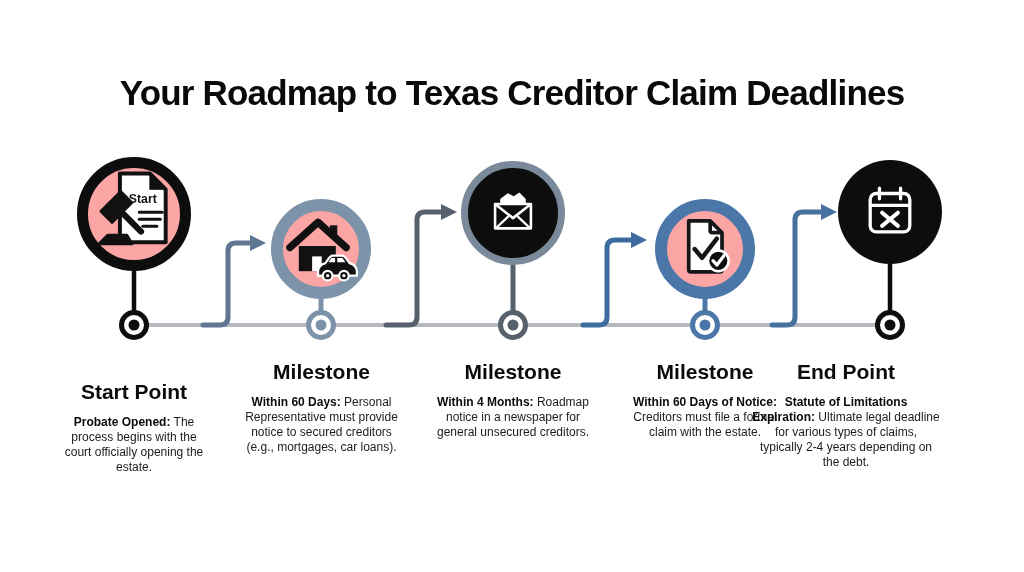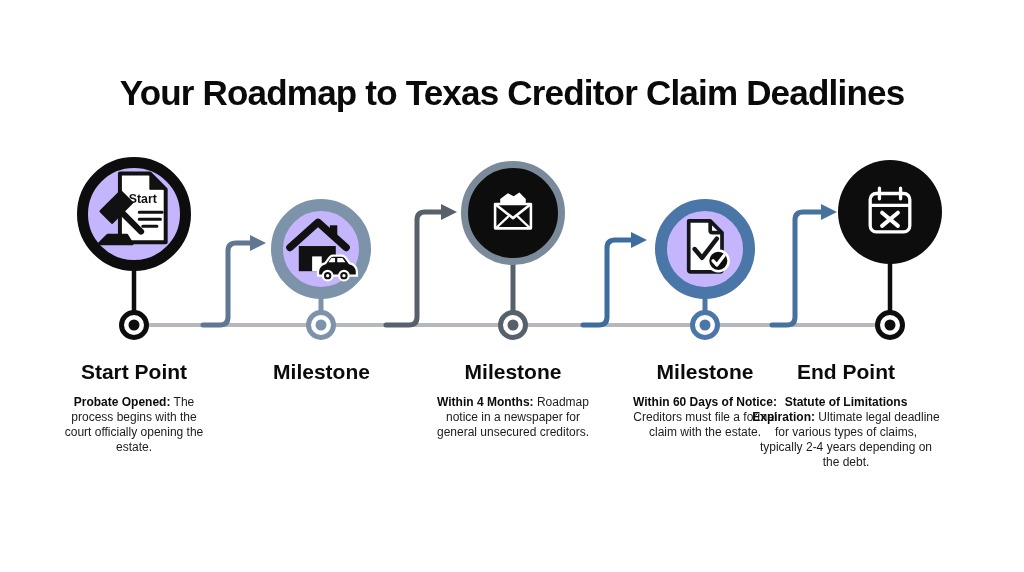--- a/index.html
+++ b/index.html
@@ -11,29 +11,29 @@
   }
   .title {
     position:absolute; top:48px; left:0; width:1024px;
     text-align:center; font-size:35px; line-height:44px;
     font-weight:700; letter-spacing:-0.8px; color:#0a0a0a;
   }
   .conn-svg { position:absolute; top:0; left:0; }
   .big-node {
     position:absolute; border-radius:50%;
     display:flex; align-items:center; justify-content:center;
-    background:#c4b5fd;
+    background:#fca5a5;
   }
   .node-1 { left:77px;  top:157px; width:114px; height:114px; border:11px solid var(--c_black,#0d0d0d); }
   .node-2 { left:271px; top:199px; width:100px; height:100px; border:12px solid var(--c_grayblue_ring,#7d93aa); }
   .node-3 { left:461px; top:161px; width:104px; height:104px; border:7px solid var(--c_gray_ring,#7b8a9a); background:var(--c_black,#0d0d0d); }
   .node-4 { left:655px; top:199px; width:100px; height:100px; border:12px solid var(--c_blue_ring,#4a77a8); }
   .node-5 { left:838px; top:160px; width:104px; height:104px; background:var(--c_black,#0d0d0d); }
   .step-col { position:absolute; top:360px; text-align:center; color:#1c1c1c; }
-  .col-1 { left:59px;  width:150px; }
+  .col-1 { left:59px;  width:150px;margin-top:20px; }
   .col-2 { left:239px; width:165px; }
   .col-3 { left:428px; width:170px; }
   .col-4 { left:619px; width:172px; }
   .col-5 { left:752px; width:188px; }
   .step-heading { font-size:21px; font-weight:700; color:#0b0b0b; margin:0 0 11px 0; }
   .step-body { font-size:12px; line-height:1.26; margin:0; }
   .step-body strong { font-weight:700; color:#0b0b0b; }
 </style>
 </head>
 <body>
@@ -151,20 +151,21 @@
     </svg>
   </div>
 
   <div class="step-col col-1">
     <h2 class="step-heading">Start Point</h2>
     <p class="step-body"><strong>Probate Opened:</strong> <span>The process begins with the court officially opening the estate.</span></p>
   </div>
 
   <div class="step-col col-2">
     <h2 class="step-heading">Milestone</h2>
+    <p class="step-body"><strong>Within 60 Days:</strong> <span>Personal Representative must provide notice to secured creditors (e.g., mortgages, car loans).</span></p>
   </div>
 
   <div class="step-col col-3">
     <h2 class="step-heading">Milestone</h2>
     <p class="step-body"><strong>Within 4 Months:</strong> <span>Roadmap notice in a newspaper for general unsecured creditors.</span></p>
   </div>
 
   <div class="step-col col-4">
     <h2 class="step-heading">Milestone</h2>
     <p class="step-body"><strong>Within 60 Days of Notice:</strong> <span>Creditors must file a formal claim with the estate.</span></p>

